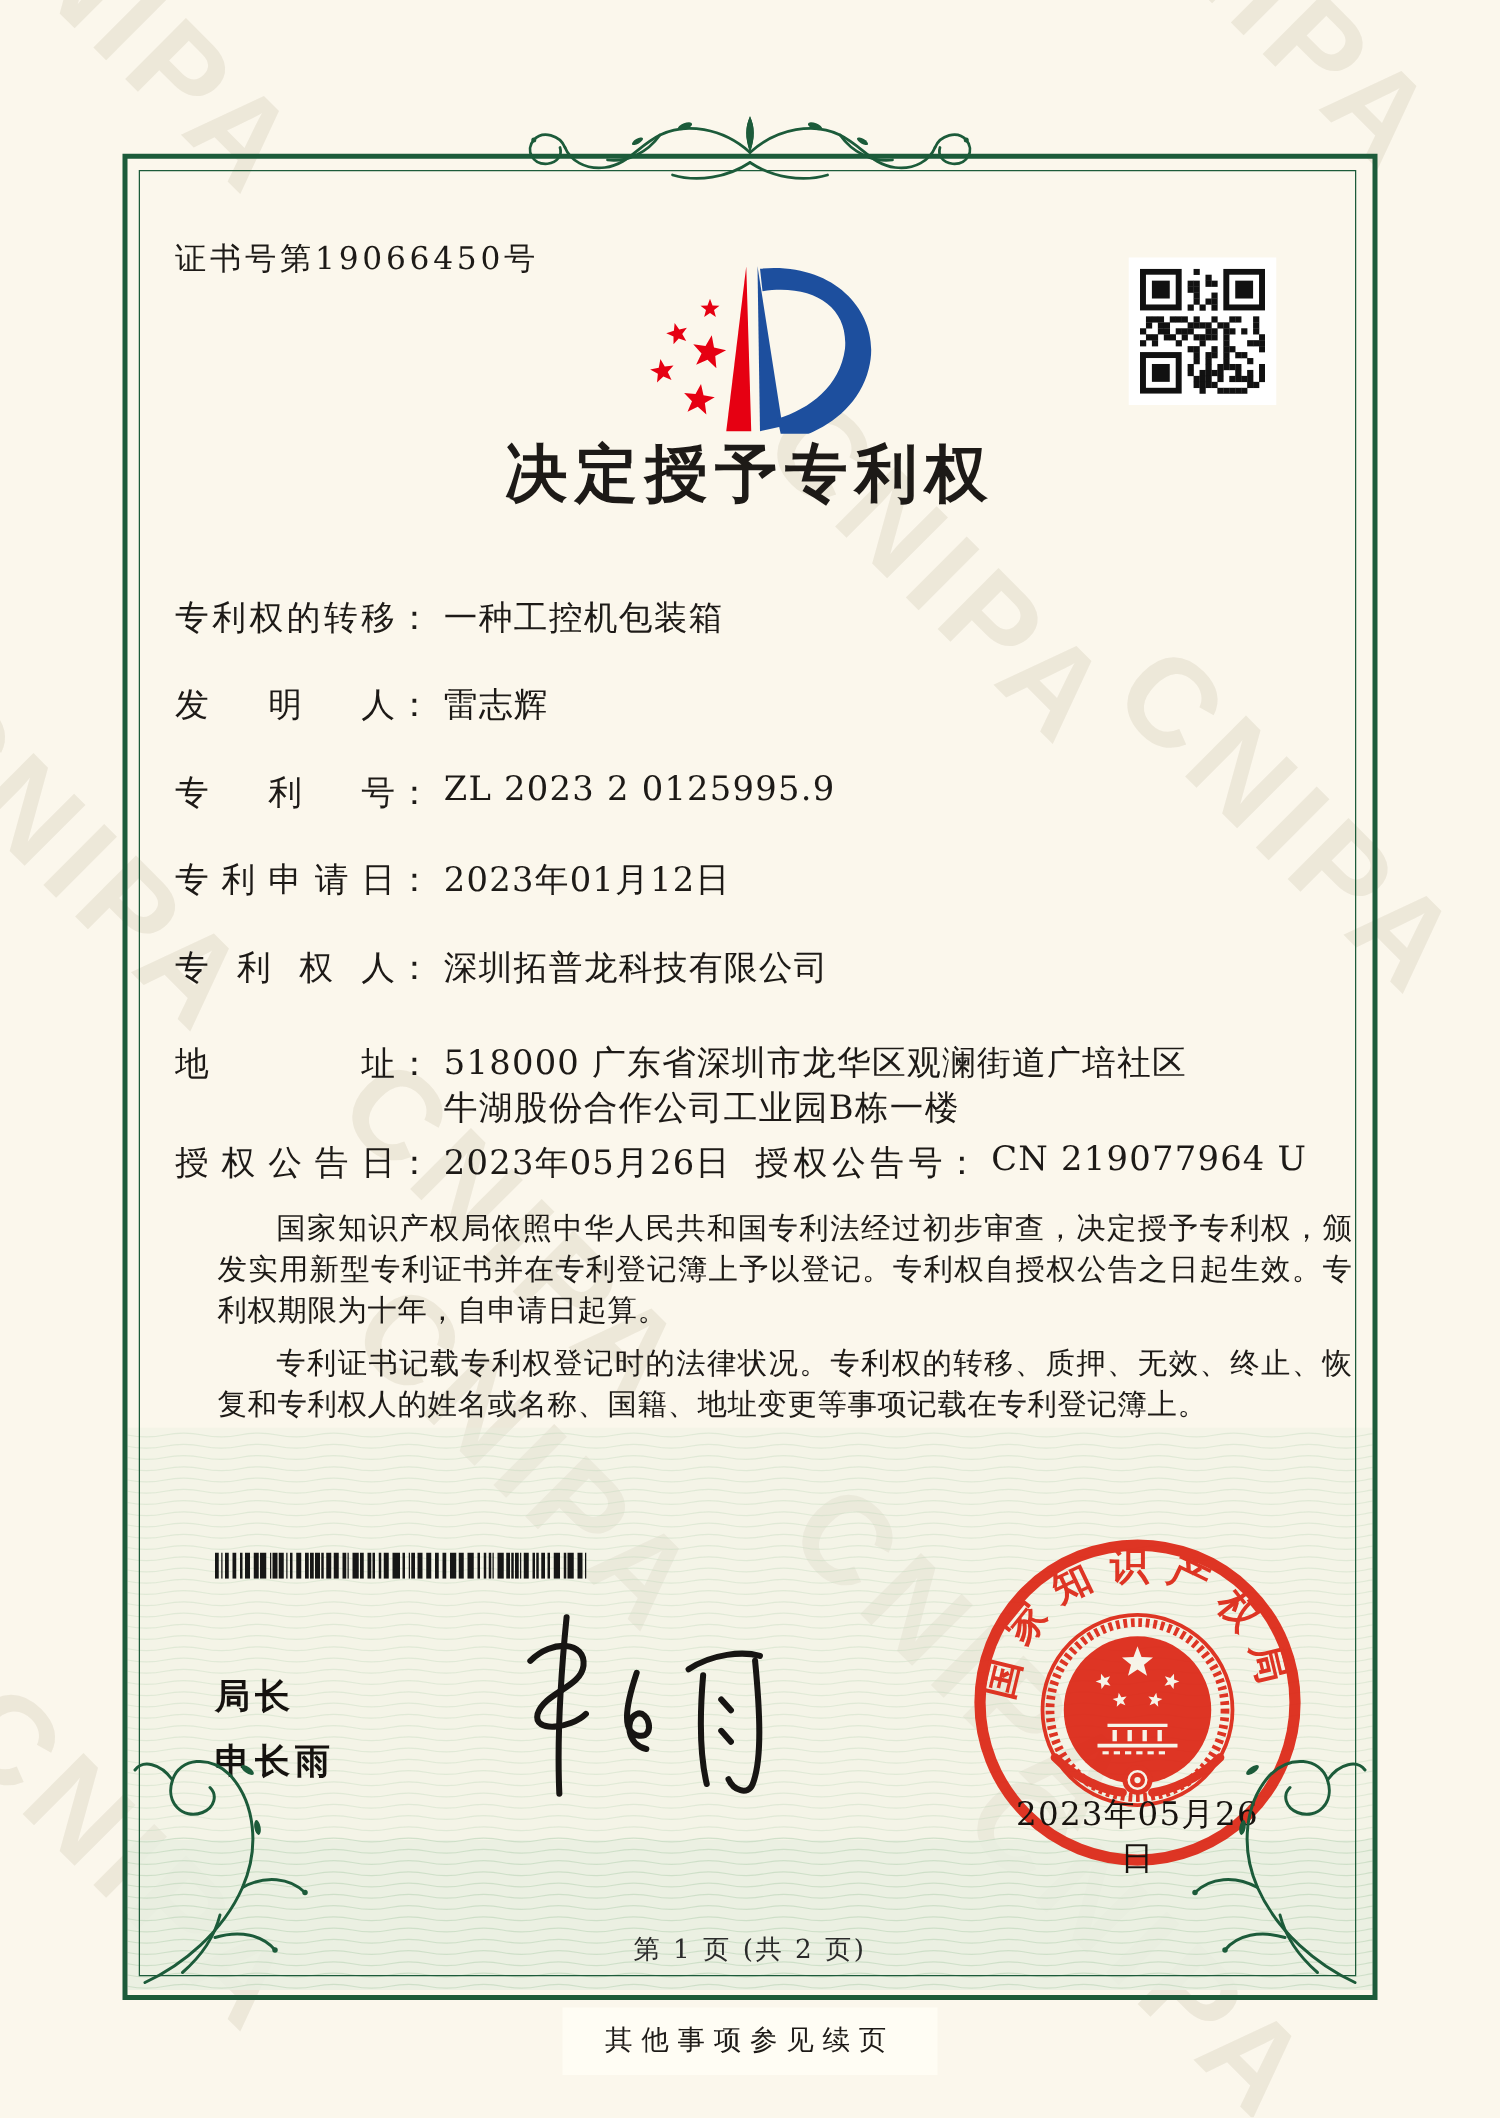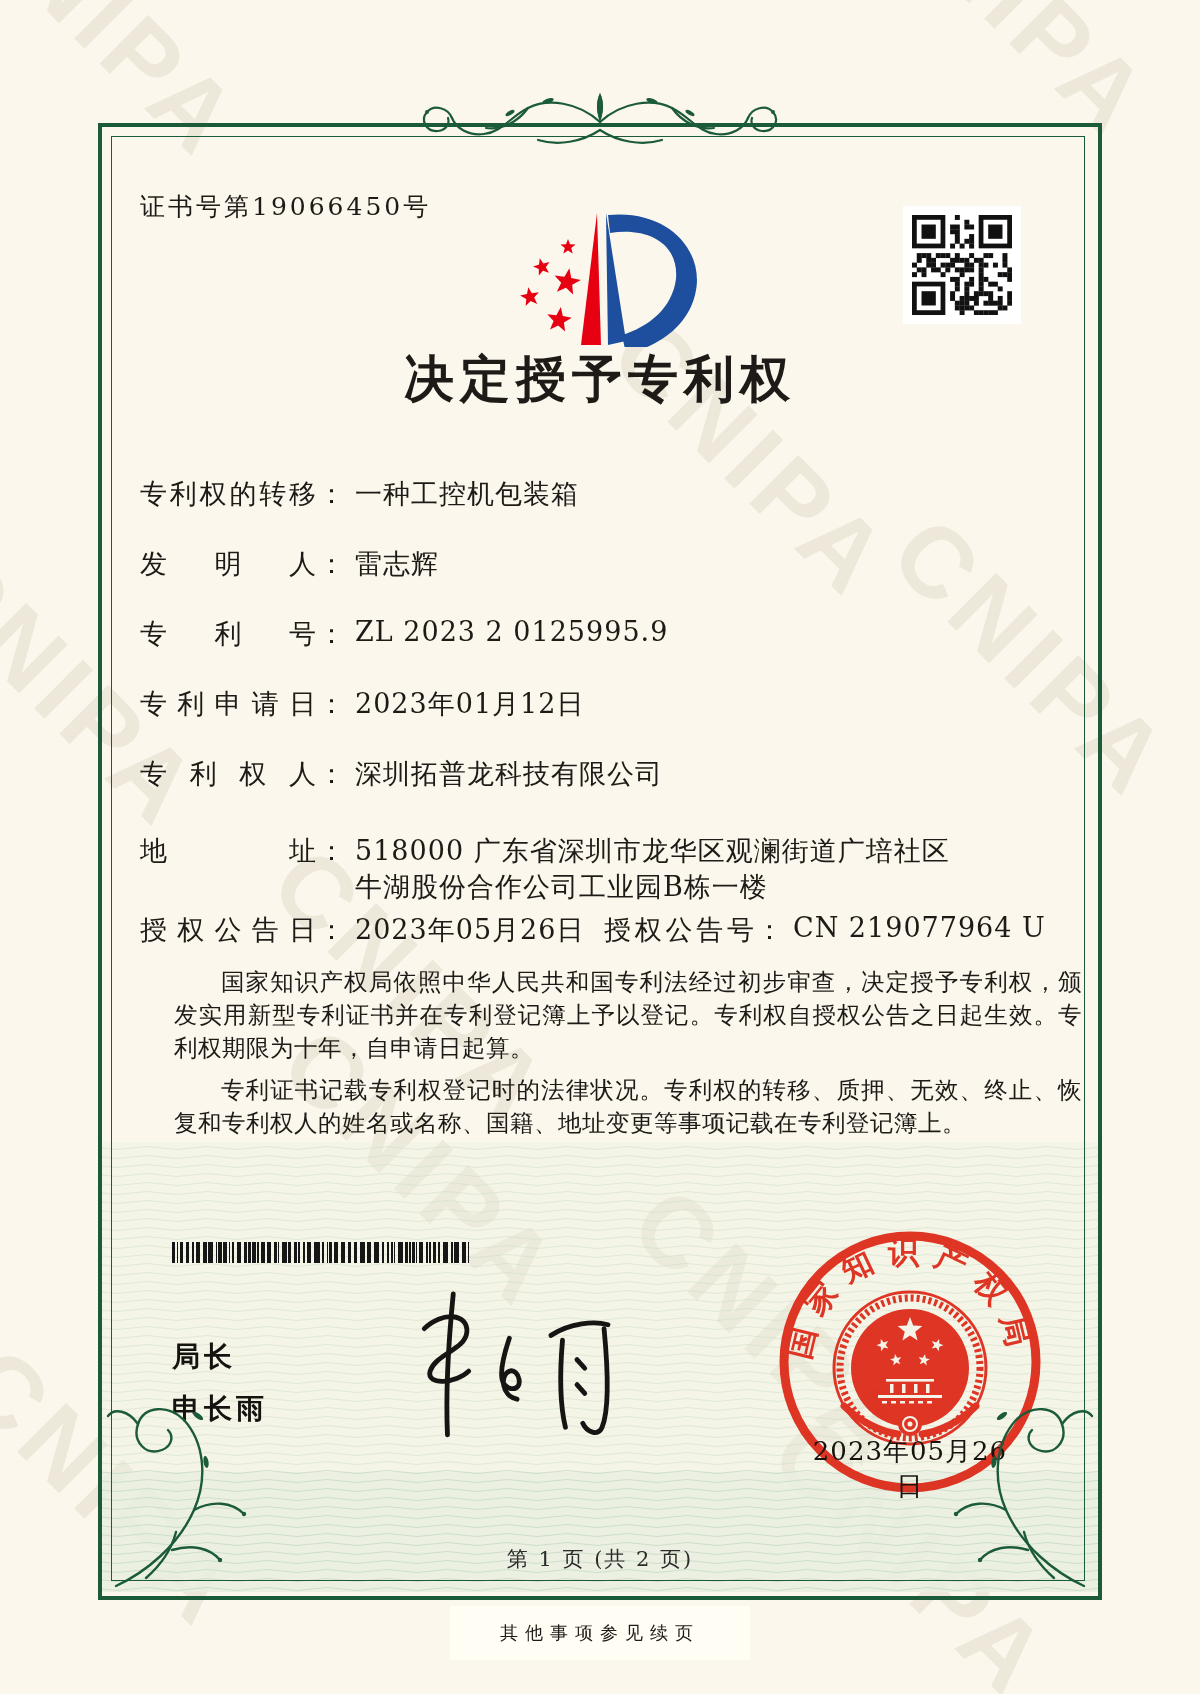--- a/index.html
+++ b/index.html
@@ -42,21 +42,21 @@
             font-weight:600;font-size:28px;letter-spacing:4px;color:#15120f;}
   .signature{position:absolute;left:345px;top:1282px;z-index:4;}
   .seal{position:absolute;left:770px;top:1218px;z-index:4;opacity:0.95;}
   .seal-ring-text{font-family:"DejaVu Serif","Liberation Serif",serif;font-weight:bold;
                   font-size:31px;letter-spacing:13px;fill:#DD2B1A;}
   .seal-date{position:absolute;left:808px;top:1434px;width:204px;text-align:center;font-size:26px;
              color:#17130f;z-index:5;letter-spacing:1px;}
   .page-info{position:absolute;left:0;top:1545px;width:100%;text-align:center;font-size:21px;
              letter-spacing:2px;color:#2b2b2b;z-index:4;}
   .cont-note{position:absolute;left:450px;top:1606px;width:300px;height:54px;background:#FFFDF4;
-             z-index:4;text-align:center;line-height:54px;font-size:18px;letter-spacing:7px;}
+             z-index:4;text-align:center;line-height:54px;font-size:22px;letter-spacing:7px;}
 </style>
 </head>
 <body>
 
 <div class="page">
 
   <div class="wm" style="left:-70px;top:-40px">CNIPA</div>
   <div class="wm" style="left:840px;top:-60px">CNIPA</div>
   <div class="wm" style="left:580px;top:400px">CNIPA</div>
   <div class="wm" style="left:-110px;top:630px">CNIPA</div>

